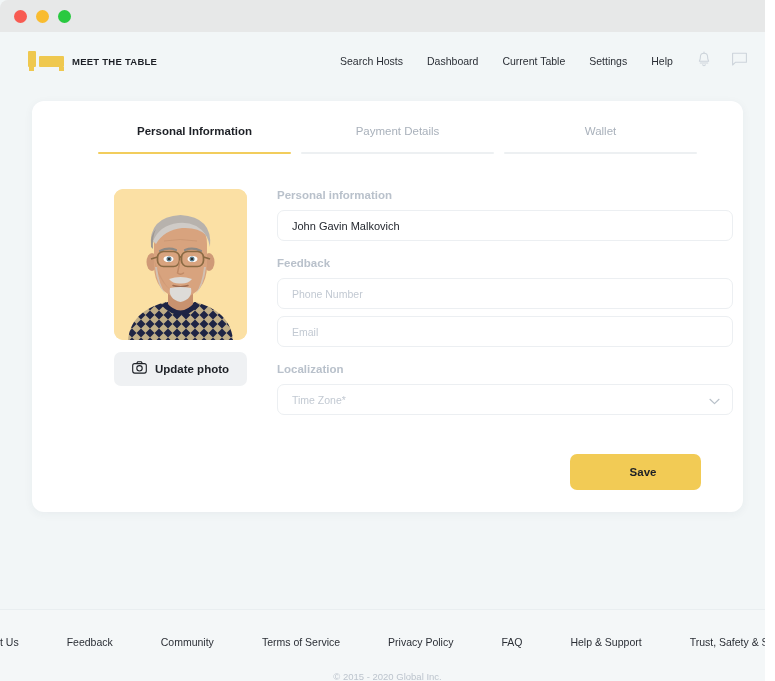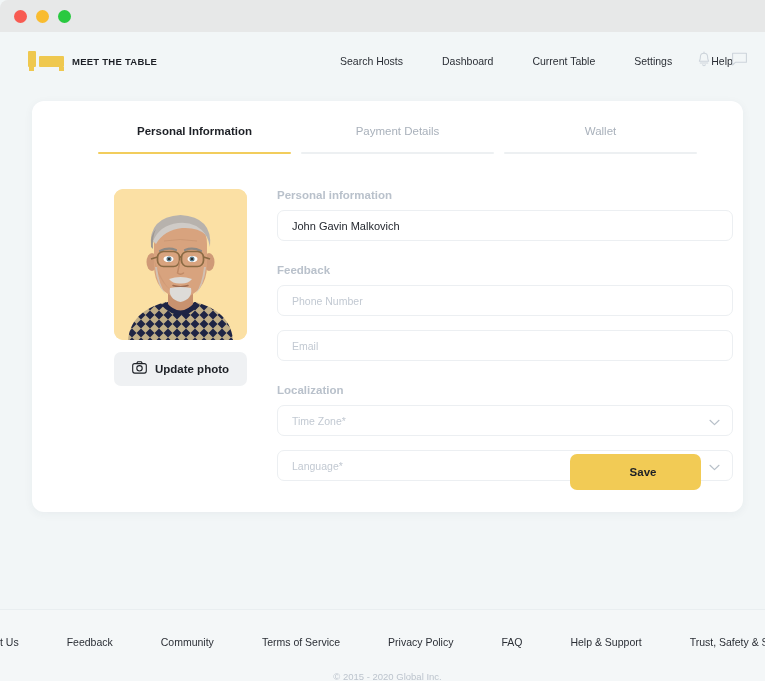--- a/index.html
+++ b/index.html
@@ -117,21 +117,21 @@
     font-size: 11px;
     color: #b4bcc6;
     white-space: nowrap;
   }
 
   .navlinks {
     position: absolute;
     left: 340px;
     display: flex;
     align-items: center;
-    gap: 39px;
+    gap: 24px;
   }
   .navlink {
     font-size: 10.5px;
     color: #2b2f36;
     white-space: nowrap;
     cursor: pointer;
   }
 
   .header-icons {
     position: absolute;
@@ -237,21 +237,21 @@
   .field {
     position: relative;
     width: 456px;
     height: 31px;
     border: 1px solid #eceff2;
     border-radius: 7px;
     display: flex;
     align-items: center;
     padding: 0 14px;
     background: #ffffff;
-    margin-bottom: 14px;
+    margin-bottom: 7px;
     text-align: center;
   }
   .field-value { font-size: 11px; color: #24282f; }
   .field-placeholder { font-size: 10.5px; color: #c2c9d2; }
   .chev {
     position: absolute;
     right: 12px;
     top: 50%;
     transform: translateY(-50%);
     display: block;
@@ -481,28 +481,20 @@
       <div class="spacer-9"></div>
       <div class="section-label">Localization</div>
       <div class="field">
         <span class="field-placeholder">Time Zone*</span>
         <span class="chev">
           <svg width="11" height="7" viewBox="0 0 11 7">
             <path d="M1 1.3 L5.5 5.6 L10 1.3" fill="none" stroke="#b8c0c9" stroke-width="1.2" stroke-linecap="round" stroke-linejoin="round"></path>
           </svg>
         </span>
       </div>
-      <div class="field">
-        <span class="field-placeholder">Language*</span>
-        <span class="chev">
-          <svg width="11" height="7" viewBox="0 0 11 7">
-            <path d="M1 1.3 L5.5 5.6 L10 1.3" fill="none" stroke="#b8c0c9" stroke-width="1.2" stroke-linecap="round" stroke-linejoin="round"></path>
-          </svg>
-        </span>
-      </div>
     </div>
 
     <button class="save-btn">Save</button>
   </div>
 
   <div class="footer-sep"></div>
   <div class="footer">
     <div class="footer-links">
       <span class="footer-link">About Us</span>
       <span class="footer-link">Feedback</span>

